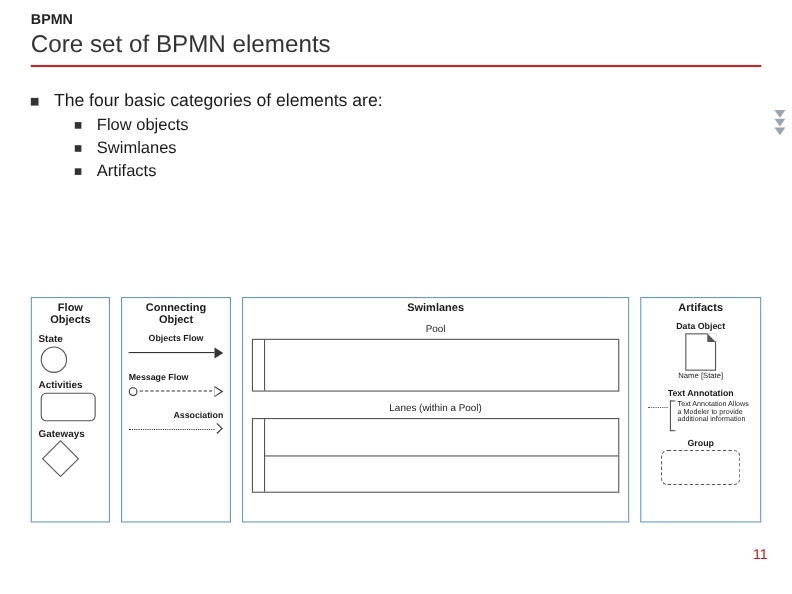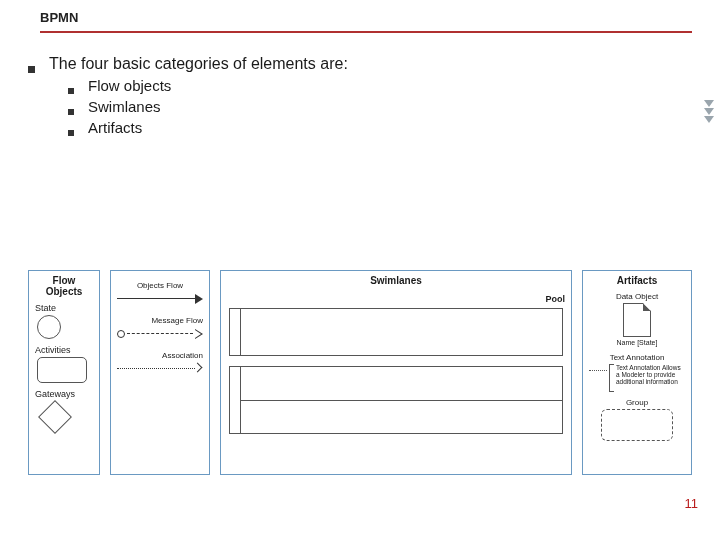--- a/index.html
+++ b/index.html
@@ -4,26 +4,26 @@
 <style>
   html,body{margin:0;padding:0}
   body{
     width:720px;height:540px;
     background:#fff;
     font-family:Arial,Helvetica,sans-serif;
     color:#1a1a1a;
     position:relative;
     box-sizing:border-box;
   }
-  .header{padding:10px 28px 0 40px}
+  .header{padding:10px 28px 0 28px}
   .kicker{font-size:13px;font-weight:bold;color:#222}
   .title{font-size:22px;color:#333;margin-top:2px}
   .rule{height:2px;background:#b03030;margin:6px 0 0 0}
   .content{padding:18px 28px 0 28px}
-  .bullet-row{display:flex;align-items:flex-end;margin:4px 0}
+  .bullet-row{display:flex;align-items:flex-start;margin:4px 0}
   .sq{width:7px;height:7px;background:#333;margin-top:6px;margin-right:14px;flex:0 0 auto}
   .sq.sm{width:6px;height:6px;margin-top:6px}
   .btxt{font-size:16px}
   .sub{margin-left:40px}
   .sub .btxt{font-size:15px}
   .arrows{position:absolute;top:100px;right:6px;display:flex;flex-direction:column;gap:1px}
   .tri{width:0;height:0;border-left:5px solid transparent;border-right:5px solid transparent;border-top:7px solid #9aa5ad}
   .panels{
     position:absolute;left:28px;right:28px;top:270px;
     display:flex;gap:10px;align-items:stretch;
@@ -34,21 +34,21 @@
     box-sizing:border-box;
     font-size:9px;
     padding:4px 6px 6px 6px;
     position:relative;
   }
   .panel .ptitle{font-weight:bold;text-align:center;font-size:10px;margin-bottom:4px}
   .p1{width:72px;height:205px}
   .p2{width:100px;height:205px}
   .p3{flex:1;height:205px}
   .p4{width:110px;height:205px}
-  .lbl{font-weight:normal;font-size:9px;margin:6px 0 2px 0}
+  .lbl{font-weight:bold;font-size:9px;margin:6px 0 2px 0}
   .sm{font-size:8px}
   
   .circle{width:22px;height:22px;border:1px solid #555;border-radius:50%;margin:2px 0 6px 2px}
   .rrect{width:48px;height:24px;border:1px solid #555;border-radius:5px;margin:2px 0 6px 2px}
   .diamond{width:22px;height:22px;border:1px solid #555;transform:rotate(45deg);margin:6px 0 6px 8px}
   
   .seqflow,.msgflow,.assoc{position:relative;height:14px;margin:2px 0 10px 0}
   .seqflow .line{position:absolute;left:0;right:8px;top:6px;height:0;border-top:1px solid #333}
   .seqflow .head{position:absolute;right:0;top:2px;width:0;height:0;border-left:8px solid #333;border-top:5px solid transparent;border-bottom:5px solid transparent}
   .msgflow .startc{position:absolute;left:0;top:3px;width:6px;height:6px;border:1px solid #333;border-radius:50%}
@@ -56,38 +56,39 @@
   .msgflow .headb{position:absolute;right:0;top:2px;width:0;height:0;border-left:8px solid #333;border-top:5px solid transparent;border-bottom:5px solid transparent}
   .msgflow .headw{position:absolute;right:2px;top:3px;width:0;height:0;border-left:6px solid #fff;border-top:4px solid transparent;border-bottom:4px solid transparent}
   .assoc .line{position:absolute;left:0;right:8px;top:6px;height:0;border-top:1px dotted #333}
   .assoc .head{position:absolute;right:2px;top:2px;width:6px;height:6px;border-top:1px solid #333;border-right:1px solid #333;transform:rotate(45deg)}
   
   .pool{border:1px solid #555;height:46px;margin:4px 2px 10px 2px;position:relative}
   .pool .tab{position:absolute;left:0;top:0;bottom:0;width:10px;border-right:1px solid #555}
   .lanes{border:1px solid #555;height:66px;margin:4px 2px 0 2px;position:relative}
   .lanes .tab{position:absolute;left:0;top:0;bottom:0;width:10px;border-right:1px solid #555}
   .lanes .mid{position:absolute;left:10px;right:0;top:50%;height:0;border-top:1px solid #555}
-  .swlbl{font-weight:bold;font-size:9px;text-align:right;margin-top:8px}
+  .swlbl{font-weight:normal;font-size:9px;text-align:center;margin-top:8px}
   
   .dataobj{width:26px;height:32px;border:1px solid #555;margin:2px auto 2px auto;position:relative}
   .dataobj .fold{position:absolute;right:-1px;top:-1px;width:0;height:0;border-left:8px solid transparent;border-top:8px solid #fff}
   .dataobj .foldb{position:absolute;right:-1px;top:-1px;width:0;height:0;border-left:8px solid #555;border-top:8px solid transparent}
   .caption{font-size:7px;text-align:center;line-height:1.1;margin-bottom:6px}
   .annot{display:flex;align-items:flex-start;gap:2px;margin-bottom:6px}
   .annot .dots{flex:0 0 auto;width:18px;height:0;border-top:1px dotted #555;margin-top:6px}
   .annot .bracket{flex:0 0 auto;width:4px;height:26px;border-left:1px solid #555;border-top:1px solid #555;border-bottom:1px solid #555}
   .annot .atxt{font-size:6.5px;line-height:1.1}
   .group{width:70px;height:30px;border:1px dashed #555;border-radius:6px;margin:2px auto 0 auto}
   .pagenum{position:absolute;right:22px;bottom:29px;font-size:13px;color:#b91c1c}
 </style>
 </head>
 <body>
 
 <div class="header">
   <div class="kicker">BPMN</div>
+  <div class="title">Core set of BPMN elements</div>
   <div class="rule"></div>
 </div>
 
 <div class="arrows">
   <div class="tri"></div>
     <div class="tri"></div>
     <div class="tri"></div>
 </div>
 
 <div class="content">
@@ -117,45 +118,47 @@
     <div class="ptitle">Flow Objects</div>
     <div class="lbl">State</div>
     <div class="circle"></div>
     <div class="lbl">Activities</div>
     <div class="rrect"></div>
     <div class="lbl">Gateways</div>
     <div class="diamond"></div>
   </div>
 
   <div class="panel p2">
+    <div class="ptitle">Connecting Object</div>
     <div class="lbl sm" style="text-align:center">Objects Flow</div>
     <div class="seqflow">
         <div class="line"></div>
         <div class="head"></div>
       </div>
-    <div class="lbl sm" style="text-align:right">Message Flow</div>
+    <div class="lbl sm" style="text-align:left">Message Flow</div>
     <div class="msgflow">
         <div class="startc"></div>
         <div class="line"></div>
         <div class="headb"></div>
         <div class="headw"></div>
       </div>
     <div class="lbl sm" style="text-align:right">Association</div>
     <div class="assoc">
         <div class="line"></div>
         <div class="head"></div>
       </div>
   </div>
 
   <div class="panel p3">
     <div class="ptitle">Swimlanes</div>
     <div class="swlbl">Pool</div>
     <div class="pool">
         <div class="tab"></div>
       </div>
+    <div class="swlbl">Lanes (within a Pool)</div>
     <div class="lanes">
         <div class="tab"></div>
         <div class="mid"></div>
       </div>
   </div>
 
   <div class="panel p4">
     <div class="ptitle">Artifacts</div>
     <div class="lbl sm" style="text-align:center">Data Object</div>
     <div class="dataobj">

